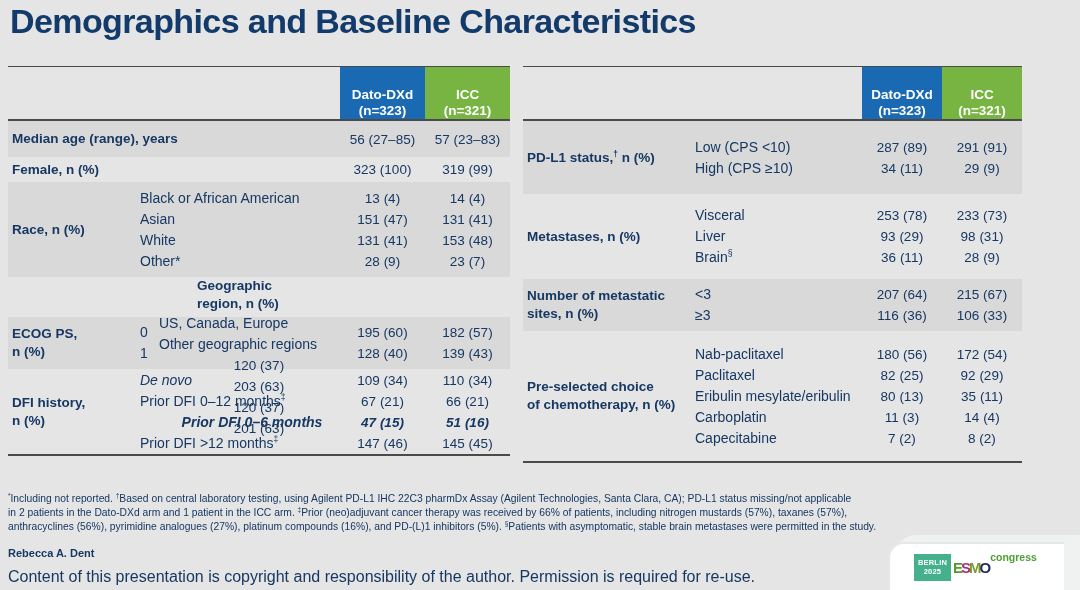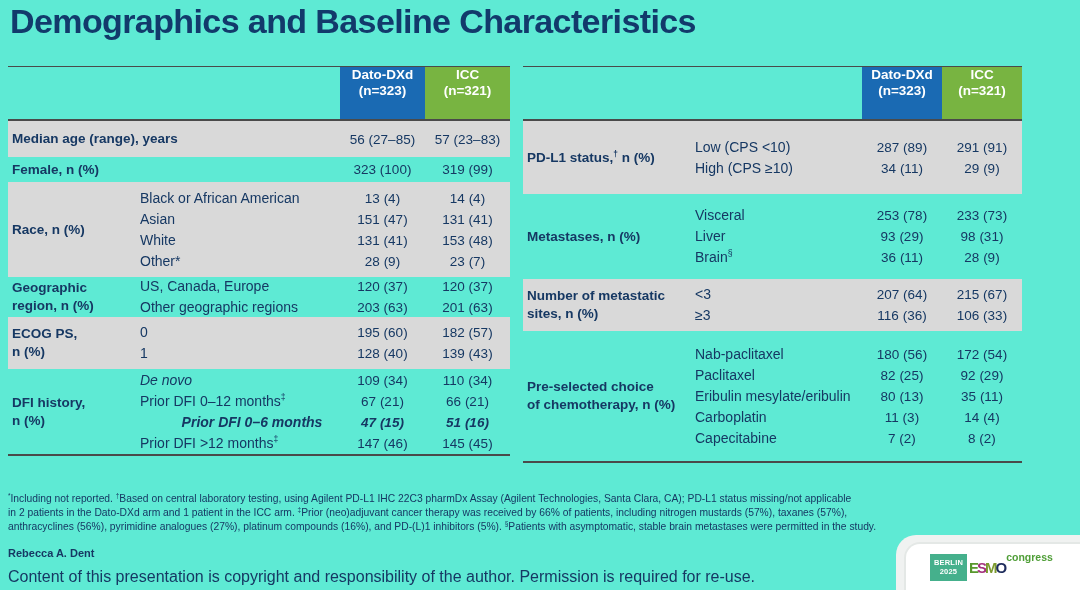--- a/index.html
+++ b/index.html
@@ -1,64 +1,64 @@
 <!DOCTYPE html>
 <html><head>
 <meta charset="utf-8">
 <style>
   html,body{margin:0;padding:0;background:#fff;}
-  .slide{position:relative;width:1080px;height:590px;background:#5eead4;overflow:hidden;
+  .slide{position:relative;width:1080px;height:590px;background:#e5e5e5;overflow:hidden;
          font-family:"Liberation Sans",sans-serif;color:#163863;}
   .title{position:absolute;left:10px;top:2px;font-size:34px;font-weight:bold;color:#123a6b;
          letter-spacing:-0.6px;white-space:nowrap;}
 
   
   .tbl{position:absolute;top:66px;border-top:1.5px solid #4a4a4a;border-bottom:2px solid #4a4a4a;
        box-sizing:border-box;}
   .tbl-left{left:8px;width:502px;--c1:132px;--c2:200px;--cv:85px;}
   .tbl-right{left:523px;width:499px;--c1:172px;--c2:167px;--cv:80px;}
   .thead{display:flex;height:52px;border-bottom:2px solid #4a4a4a;}
   .thead .sp{flex:1;}
-  .hbox{width:var(--cv);display:flex;flex-direction:column;align-items:center;justify-content:flex-start;
+  .hbox{width:var(--cv);display:flex;flex-direction:column;align-items:center;justify-content:flex-end;
         color:#ffffff;font-weight:bold;font-size:13.5px;line-height:16px;}
   .hbox.blue{background:#1a6ab3;}
   .hbox.green{background:#78b441;}
   .trow{display:flex;align-items:center;}
   .trow.shaded{background:#d9d9d9;}
   .rlabel{width:var(--c1);box-sizing:border-box;padding-left:4px;font-weight:bold;
           font-size:13.5px;line-height:18px;white-space:pre;}
   .subcol{width:var(--c2);box-sizing:border-box;font-size:14px;}
   .vcol{width:var(--cv);text-align:center;font-size:13.5px;}
   .line{line-height:21px;white-space:nowrap;}
   .i{font-style:italic;}
   .bi{font-style:italic;font-weight:bold;text-align:center;}
   .ind{padding-left:24px;}
   sup{font-size:62%;line-height:0;}
 
   
   [data-table="0"] .trow:nth-child(1){height:36px;justify-content:center;}
   [data-table="0"] .trow:nth-child(2){height:25px;}
   [data-table="0"] .trow:nth-child(3){height:95px;}
-  [data-table="0"] .trow:nth-child(4){height:40px;}
+  [data-table="0"] .trow:nth-child(4){height:40px;flex-direction:column;}
   [data-table="0"] .trow:nth-child(5){height:52px;}
   [data-table="0"] .trow:nth-child(6){height:85px;}
   [data-table="1"] .trow:nth-child(1){height:73px;}
   [data-table="1"] .trow:nth-child(2){height:85px;}
   [data-table="1"] .trow:nth-child(3){height:52px;}
   [data-table="1"] .trow:nth-child(4){height:130px;}
 
   
   .footnotes{position:absolute;left:8px;top:492px;width:1060px;font-size:10.3px;line-height:14px;color:#163863;}
   .author{position:absolute;left:8px;top:547px;font-size:11px;font-weight:bold;color:#163863;}
   .copyright{position:absolute;left:8px;top:568px;font-size:16px;color:#163863;}
 
   
   .logo-back{position:absolute;right:0;bottom:0;width:184px;height:55px;background:#f0f2f1;
              border-radius:20px 0 0 0;}
-  .logo-card{position:absolute;right:0;bottom:0;width:176px;height:48px;background:#ffffff;
+  .logo-card{position:absolute;right:16px;bottom:0;width:176px;height:48px;background:#ffffff;
              border-top:2px solid #e4e8e6;border-left:2px solid #e4e8e6;border-radius:16px 0 0 0;
              display:flex;align-items:center;padding-left:24px;box-sizing:border-box;}
   .berlin-badge{width:37px;height:27px;background:#45b08c;color:#fff;font-size:7.5px;font-weight:bold;
                 display:flex;flex-direction:column;align-items:center;justify-content:center;
                 line-height:9px;letter-spacing:0.2px;}
   .esmo-word{font-size:15px;font-weight:800;letter-spacing:-2px;margin-left:2px;line-height:23px;}
   .congress{font-size:10.5px;font-weight:bold;color:#4f9e37;align-self:flex-start;margin-top:7px;margin-left:1px;}
 </style>
 </head>
 <body>

